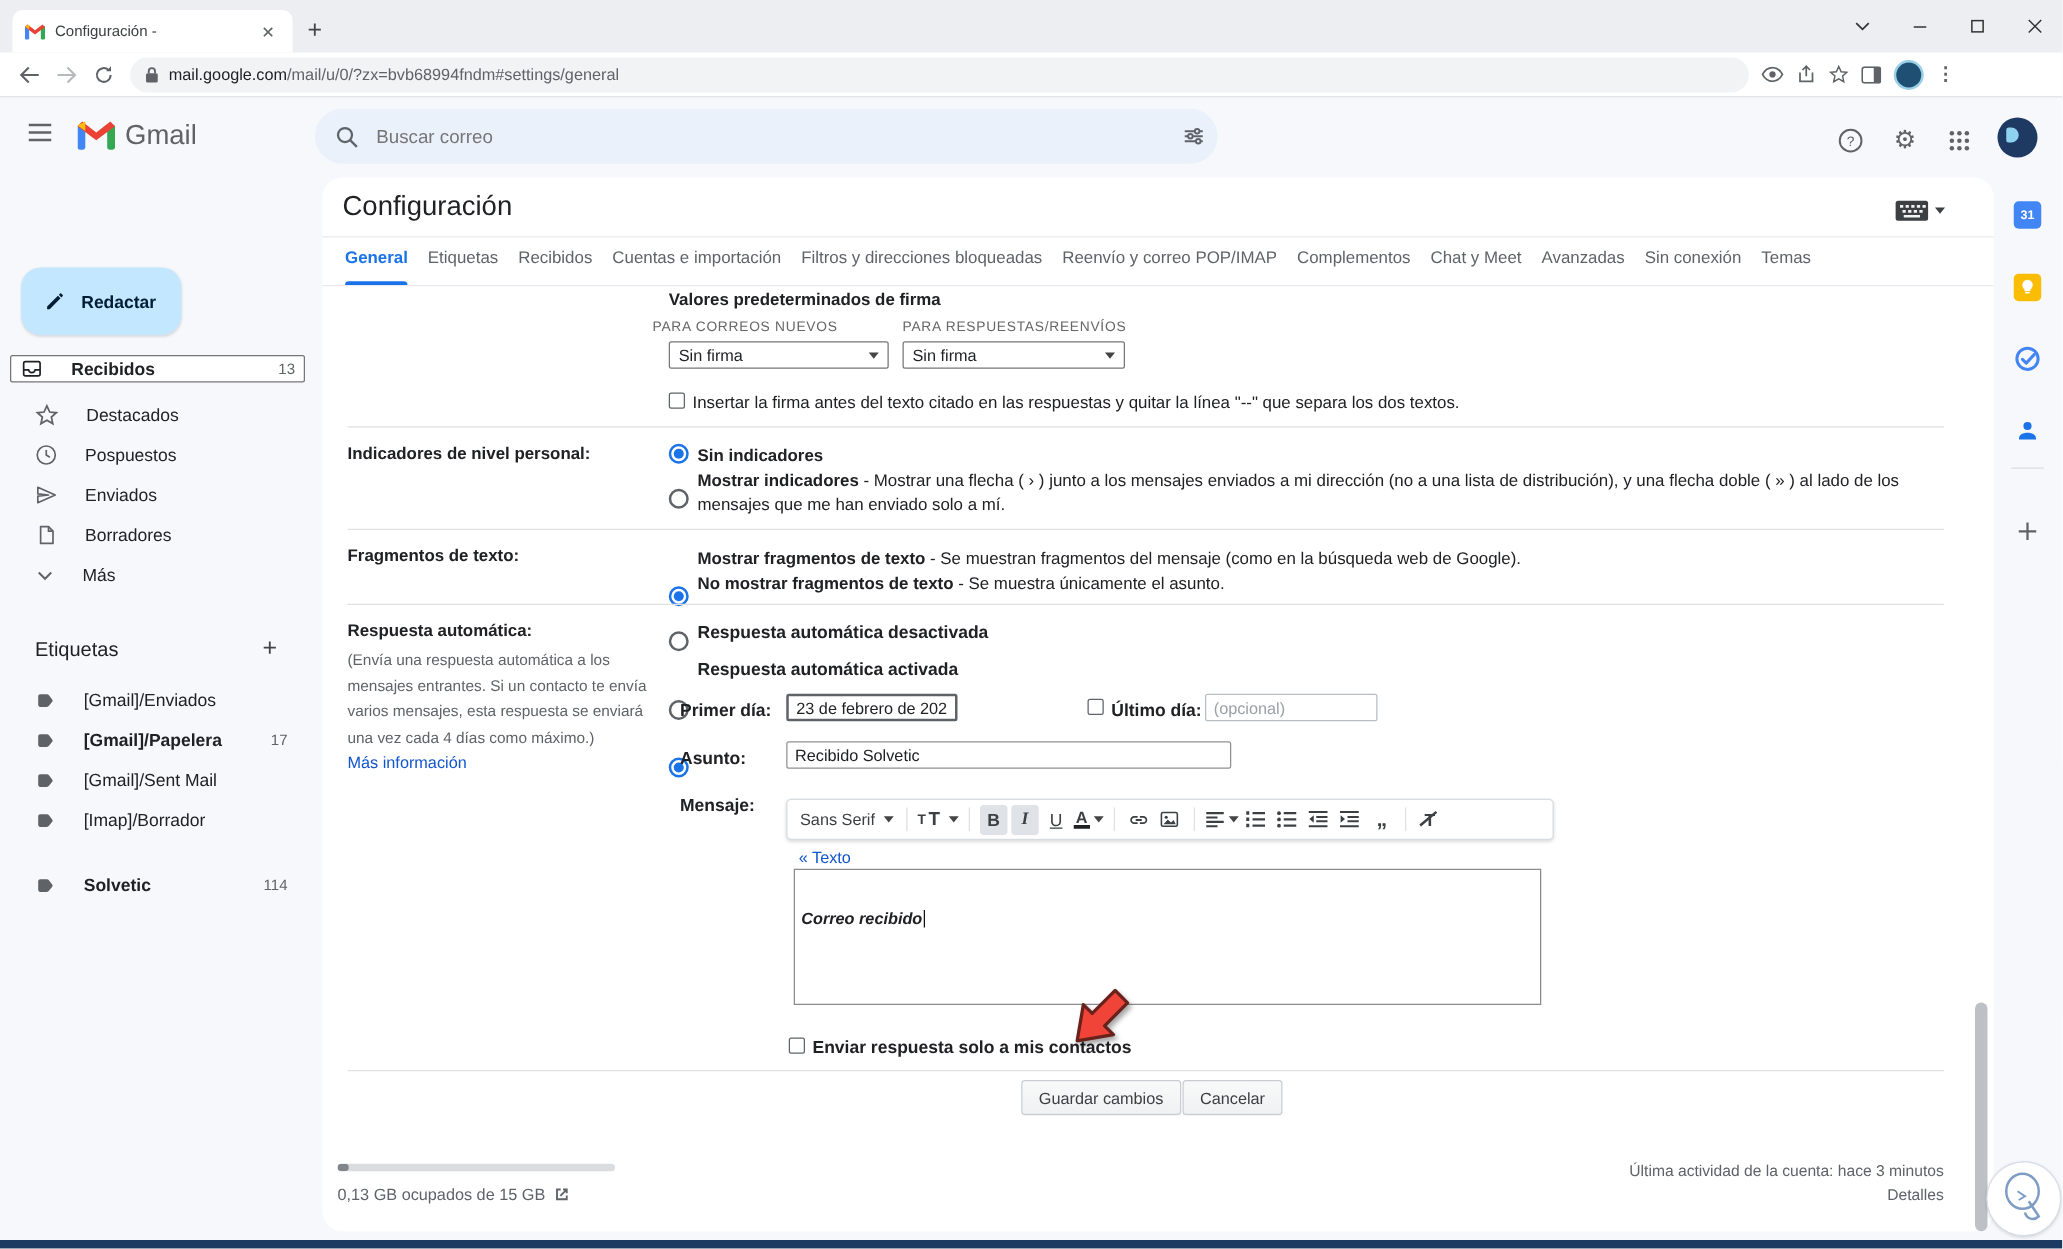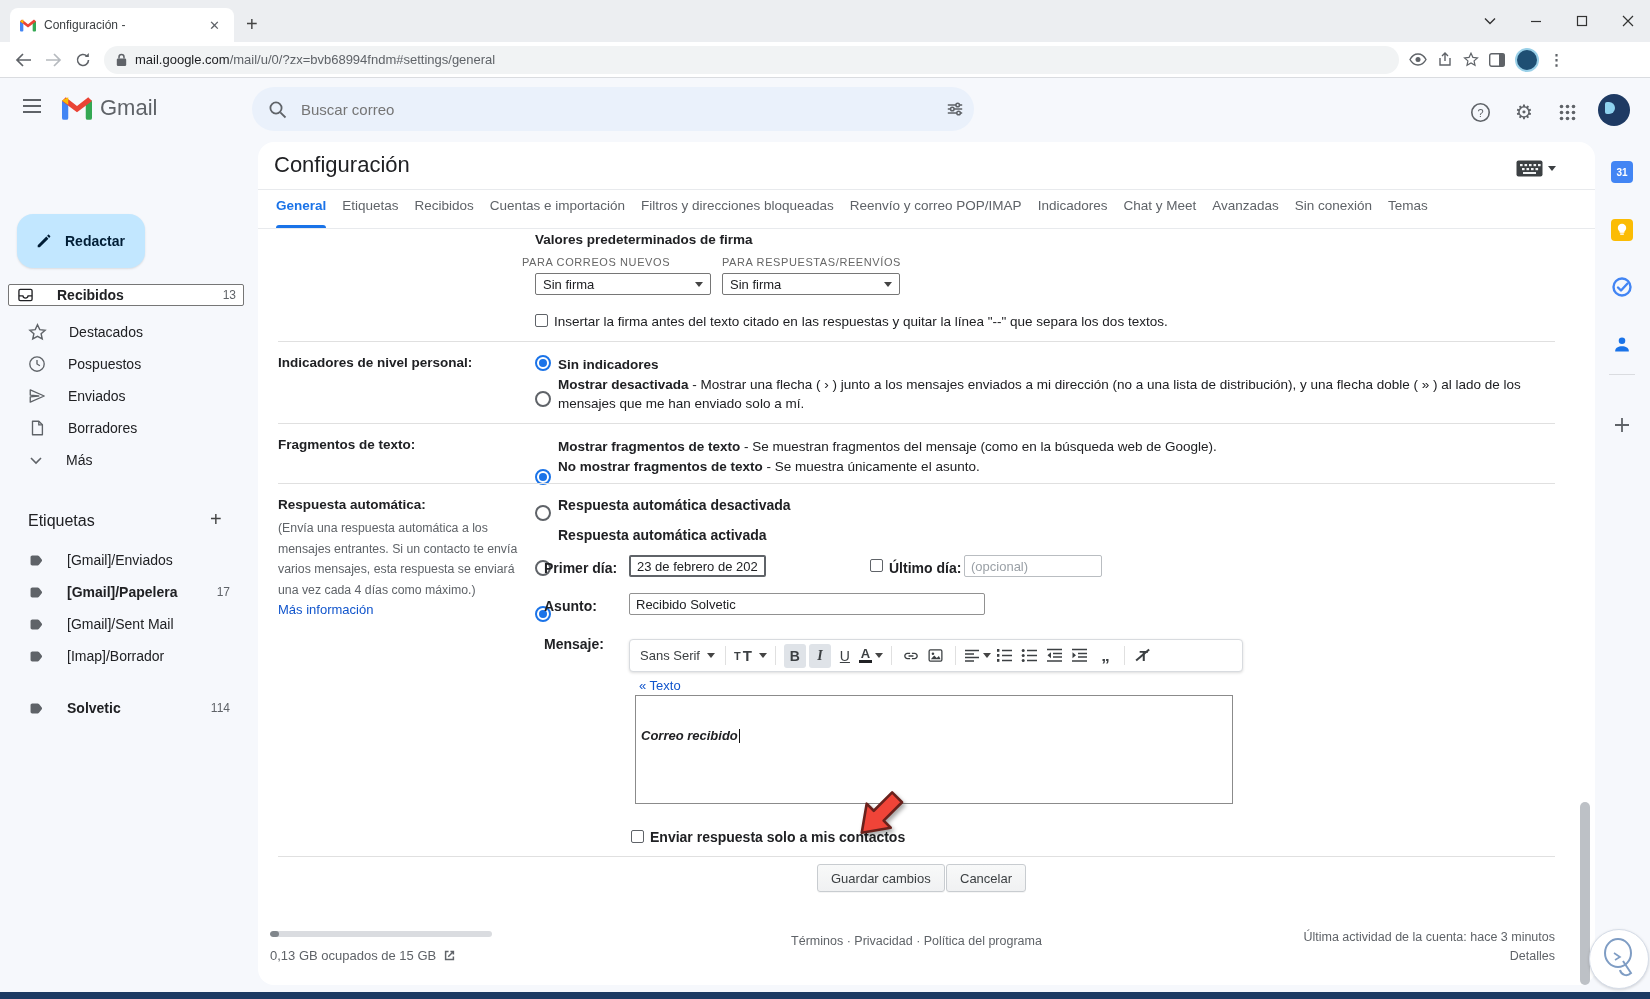--- a/index.html
+++ b/index.html
@@ -399,21 +399,21 @@
       </div>
       <div class="hr" style="top:47px"></div>
 
       <div class="tabsrow">
         <span class="stab active">General</span>
         <span class="stab">Etiquetas</span>
         <span class="stab">Recibidos</span>
         <span class="stab">Cuentas e importación</span>
         <span class="stab">Filtros y direcciones bloqueadas</span>
         <span class="stab">Reenvío y correo POP/IMAP</span>
-        <span class="stab">Indicadores</span>
+        <span class="stab">Complementos</span>
         <span class="stab">Chat y Meet</span>
         <span class="stab">Avanzadas</span>
         <span class="stab">Sin conexión</span>
         <span class="stab">Temas</span>
       </div>
       <div class="hr" style="top:86px"></div>
 
       <div class="abs t13 b" style="left:277px;top:88px">Valores predeterminados de firma</div>
       <div class="abs small-caps" style="left:264px;top:114px">PARA CORREOS NUEVOS</div>
       <div class="abs small-caps" style="left:464px;top:114px">PARA RESPUESTAS/REENVÍOS</div>
@@ -427,21 +427,21 @@
       </div>
       <div class="cb abs" style="left:277px;top:172px"></div>
       <div class="abs t13" style="left:296px;top:170px">Insertar la firma antes del texto citado en las respuestas y quitar la línea "--" que separa los dos textos.</div>
 
       <div class="hr inner" style="top:199px"></div>
 
       <div class="seclabel" style="top:213px">Indicadores de nivel personal:</div>
       <div class="radio on abs" style="left:277px;top:213px"></div>
       <div class="abs t13 b" style="left:300px;top:213px">Sin indicadores</div>
       <div class="radio abs" style="left:277px;top:233px"></div>
-      <div class="abs t13" style="left:300px;top:233px;width:997px"><span class="b">Mostrar desactivada</span><span> - Mostrar una flecha ( › ) junto a los mensajes enviados a mi dirección (no a una lista de distribución), y una flecha doble ( » ) al lado de los mensajes que me han enviado solo a mí.</span></div>
+      <div class="abs t13" style="left:300px;top:233px;width:997px"><span class="b">Mostrar indicadores</span><span> - Mostrar una flecha ( › ) junto a los mensajes enviados a mi dirección (no a una lista de distribución), y una flecha doble ( » ) al lado de los mensajes que me han enviado solo a mí.</span></div>
 
       <div class="hr inner" style="top:281px"></div>
 
       <div class="seclabel" style="top:295px">Fragmentos de texto:</div>
       <div class="radio on abs" style="left:277px;top:295px"></div>
       <div class="abs t13" style="left:300px;top:295px"><span class="b">Mostrar fragmentos de texto</span><span> - Se muestran fragmentos del mensaje (como en la búsqueda web de Google).</span></div>
       <div class="radio abs" style="left:277px;top:315px"></div>
       <div class="abs t13" style="left:300px;top:315px"><span class="b">No mostrar fragmentos de texto</span><span> - Se muestra únicamente el asunto.</span></div>
 
       <div class="hr inner" style="top:341px"></div>
@@ -568,21 +568,20 @@
         </div>
       <div class="abs" style="left:12px;top:806px;display:flex;align-items:center;gap:7px">
         <span style="font-size:13px;color:#5f6368">0,13 GB ocupados de 15 GB</span>
         <span>
           <svg width="13" height="13" viewBox="0 0 14 14">
               <path d="M2 2h4v1.6H3.6v6.8h6.8V8H12v4H2z" fill="#5f6368"></path>
               <path d="M8 2h4v4h-1.6V4.7L6.2 8.9 5.1 7.8l4.2-4.2H8z" fill="#5f6368"></path>
             </svg>
         </span>
       </div>
-      <div class="abs f12" style="left:20px;top:792px;width:1277px;text-align:center">Términos · Privacidad · Política del programa</div>
       <div class="abs f12" style="left:900px;top:788px;width:397px;text-align:right">Última actividad de la cuenta: hace 3 minutos</div>
       <div class="abs f12" style="left:900px;top:807px;width:397px;text-align:right">Detalles</div>
     </div>
 
     <div class="mp" style="top:83px">
       <span class="calic">31</span>
     </div>
     <div class="mp" style="top:141px">
       <span class="keepic">
           <svg width="12" height="14" viewBox="0 0 12 14">

